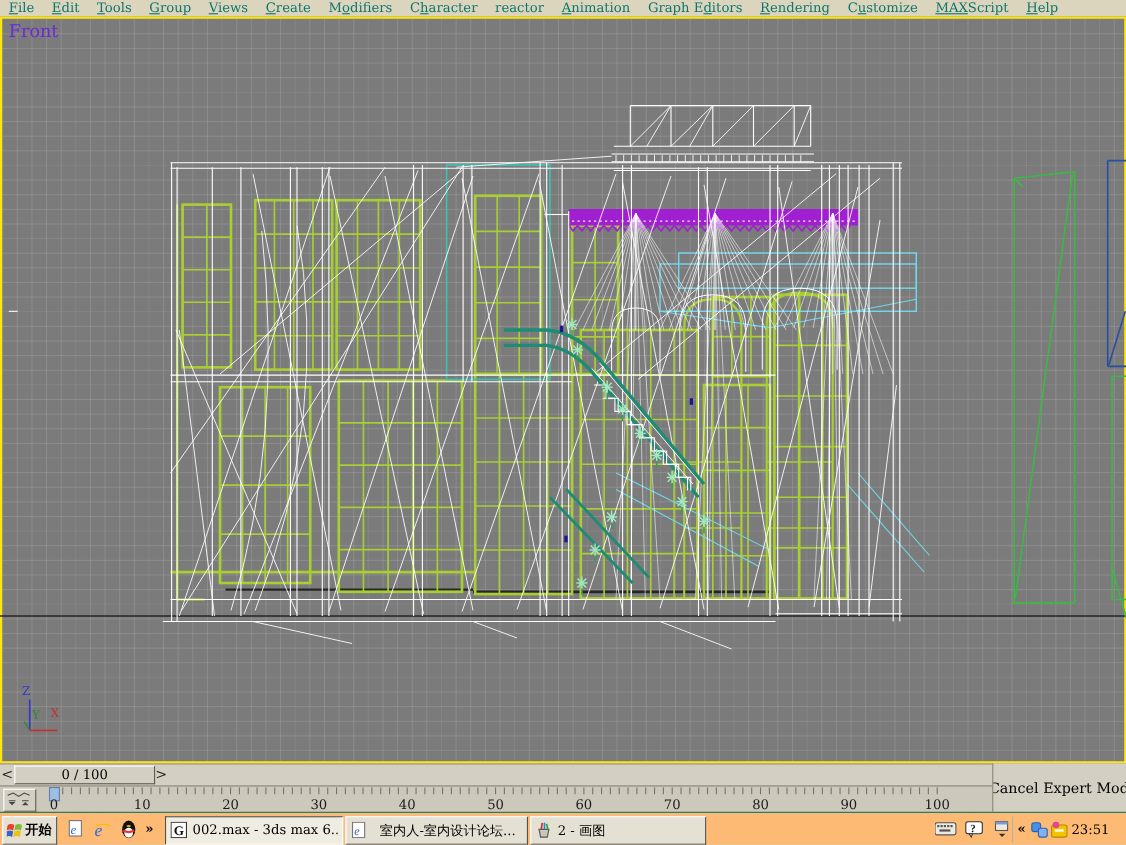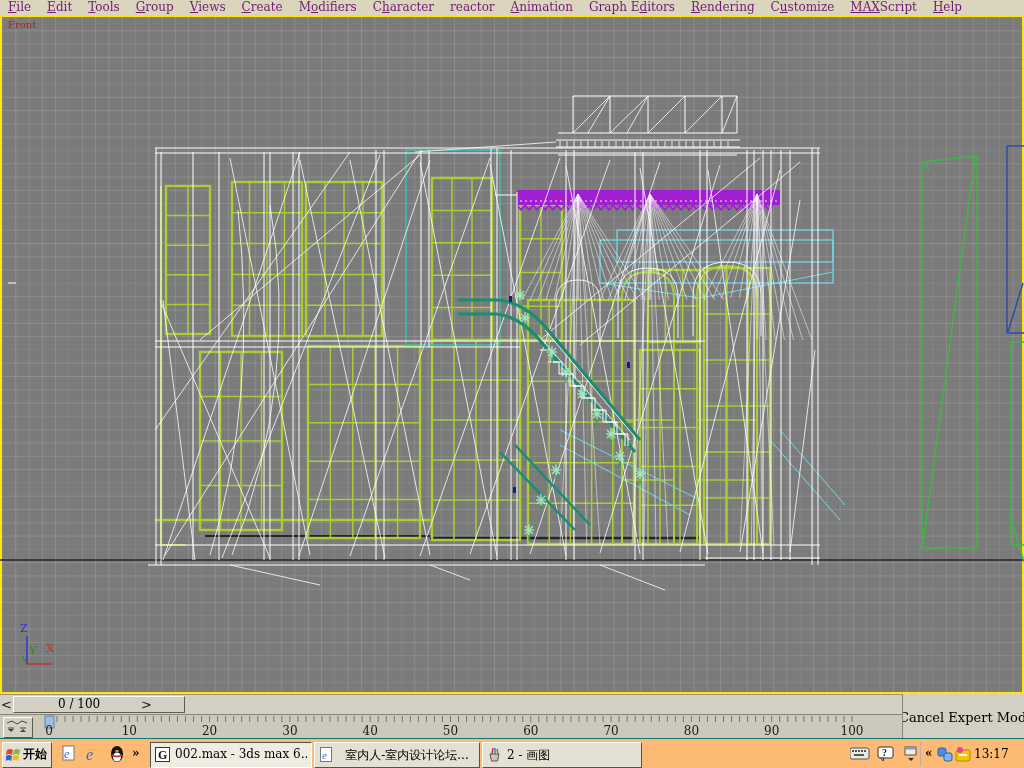--- a/index.html
+++ b/index.html
@@ -1,42 +1,42 @@
 <!DOCTYPE html>
 <html><head>
 <meta charset="utf-8">
 <style>
   html,body{margin:0;padding:0;}
   #screen{position:relative;width:1024px;height:768px;overflow:hidden;
     font-family:"DejaVu Serif","Liberation Serif",serif;background:#D3CFC3;}
   
   #menubar{position:absolute;left:0;top:0;width:1024px;height:15px;
     background:#DCD5BE;font-size:12px;line-height:15px;white-space:nowrap;}
-  .mi{display:inline-block;padding:0 8px;color:#701a75;cursor:default;}
+  .mi{display:inline-block;padding:0 8px;color:#0f766e;cursor:default;}
   .mi u{text-decoration:underline;}
   
   #viewport{position:absolute;left:0;top:15px;width:1020px;height:675px;
     border:2px solid #FFE60A;background-color:#7B7B7B;
     background-image:
       linear-gradient(to right, rgba(255,255,255,0.13) 1px, transparent 1px),
       linear-gradient(to bottom, rgba(255,255,255,0.13) 1px, transparent 1px),
       linear-gradient(to right, rgba(0,0,0,0.08) 1px, transparent 1px),
       linear-gradient(to bottom, rgba(0,0,0,0.08) 1px, transparent 1px);
     background-size:13.3px 13.3px,13.3px 13.3px,66.5px 66.5px,66.5px 66.5px;}
-  #vplabel{position:absolute;left:8px;top:19px;color:#b91c1c;font-size:10px;z-index:5;}
+  #vplabel{position:absolute;left:8px;top:19px;color:#6d28d9;font-size:16px;z-index:5;}
   #wire{position:absolute;left:0;top:0;width:1024px;height:768px;pointer-events:none;z-index:4;}
   
   #timeslider{position:absolute;left:0;top:694px;width:1024px;height:20px;
     background:#D3CFC3;border-top:1px solid #9B9687;}
   .tsarrow{position:absolute;top:1px;width:11px;height:17px;font-size:13px;line-height:17px;
     text-align:center;color:#222;cursor:pointer;}
   #tsthumb{position:absolute;left:13px;top:1px;width:126px;height:15px;background:#D3CFC3;
     border-top:1px solid #FFF;border-left:1px solid #FFF;
     border-right:1px solid #5F5B50;border-bottom:1px solid #5F5B50;
-    text-align:left;font-size:12px;line-height:15px;color:#000;cursor:grab;padding-left:44px;}
+    text-align:center;font-size:12px;line-height:15px;color:#000;cursor:grab;}
   
   #trackbar{position:absolute;left:0;top:714px;width:902px;height:24px;background:#CCC8BC;
     border-top:1px solid #8A8578;}
   #curvebtn{position:absolute;left:3px;top:2px;width:28px;height:19px;background:#D3CFC3;
     border-top:1px solid #FFF;border-left:1px solid #FFF;
     border-right:1px solid #5F5B50;border-bottom:1px solid #5F5B50;cursor:pointer;}
   #ticks{position:absolute;left:0;top:0;width:902px;height:24px;}
   
   #status-expert{position:absolute;left:902px;top:694px;width:122px;height:44px;
     background:#D3CFC3;border-left:1px solid #8A8578;overflow:hidden;cursor:pointer;}
@@ -734,16 +734,16 @@
           <rect x="7" y="7" width="8" height="8" rx="2" fill="#7FB3F0" stroke="#2E5FB8"></rect>
         </svg>
     </span>
     <span class="trayicon" style="left:955px">
       <svg width="17" height="16">
           <rect x="1" y="4" width="14" height="11" rx="2" fill="#F5C400" stroke="#B08900"></rect>
           <circle cx="5" cy="4" r="3" fill="#E84393"></circle>
           <rect x="4" y="8" width="8" height="2" fill="#FFF"></rect>
         </svg>
     </span>
-    <span id="clock">13:17</span>
+    <span id="clock">23:51</span>
   </div>
 
 </div>
 
 </body></html>

